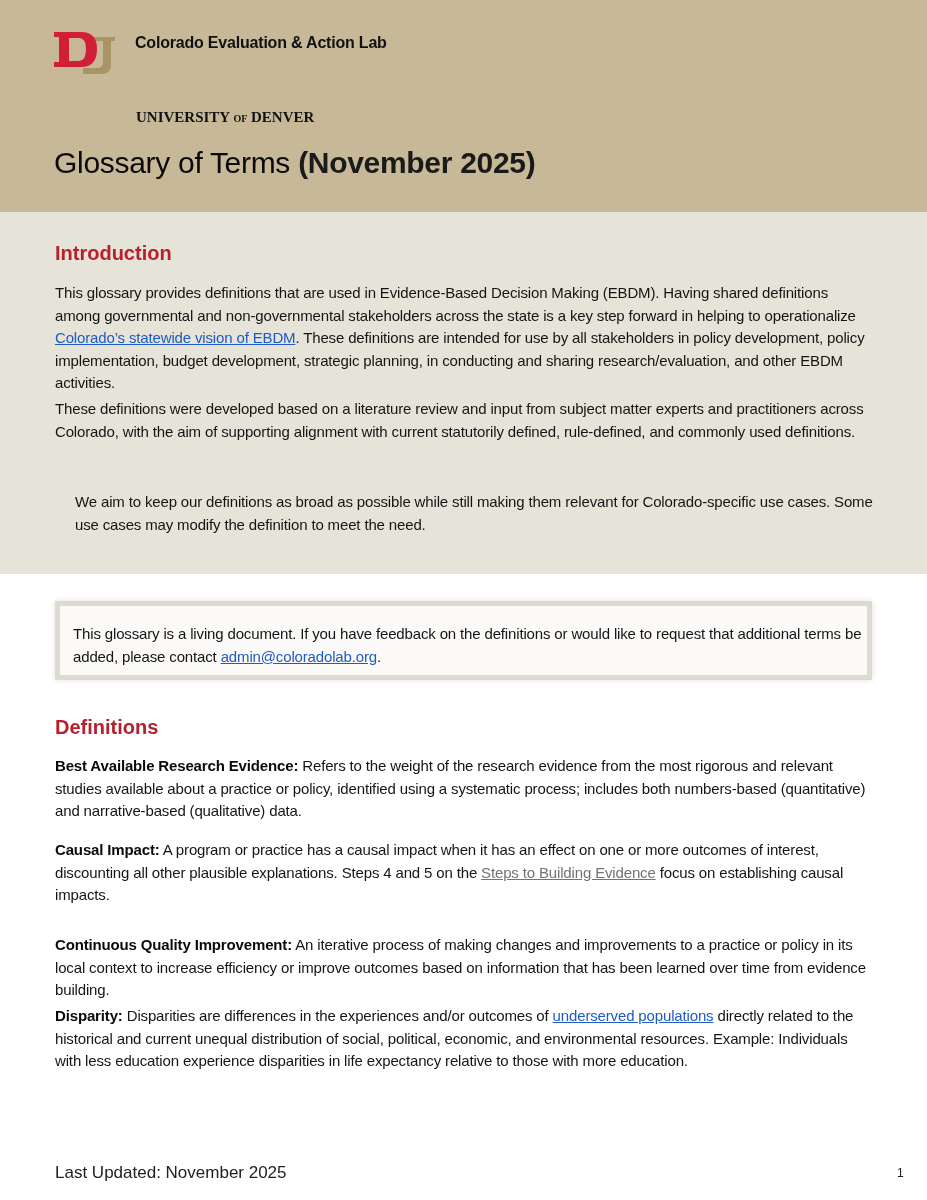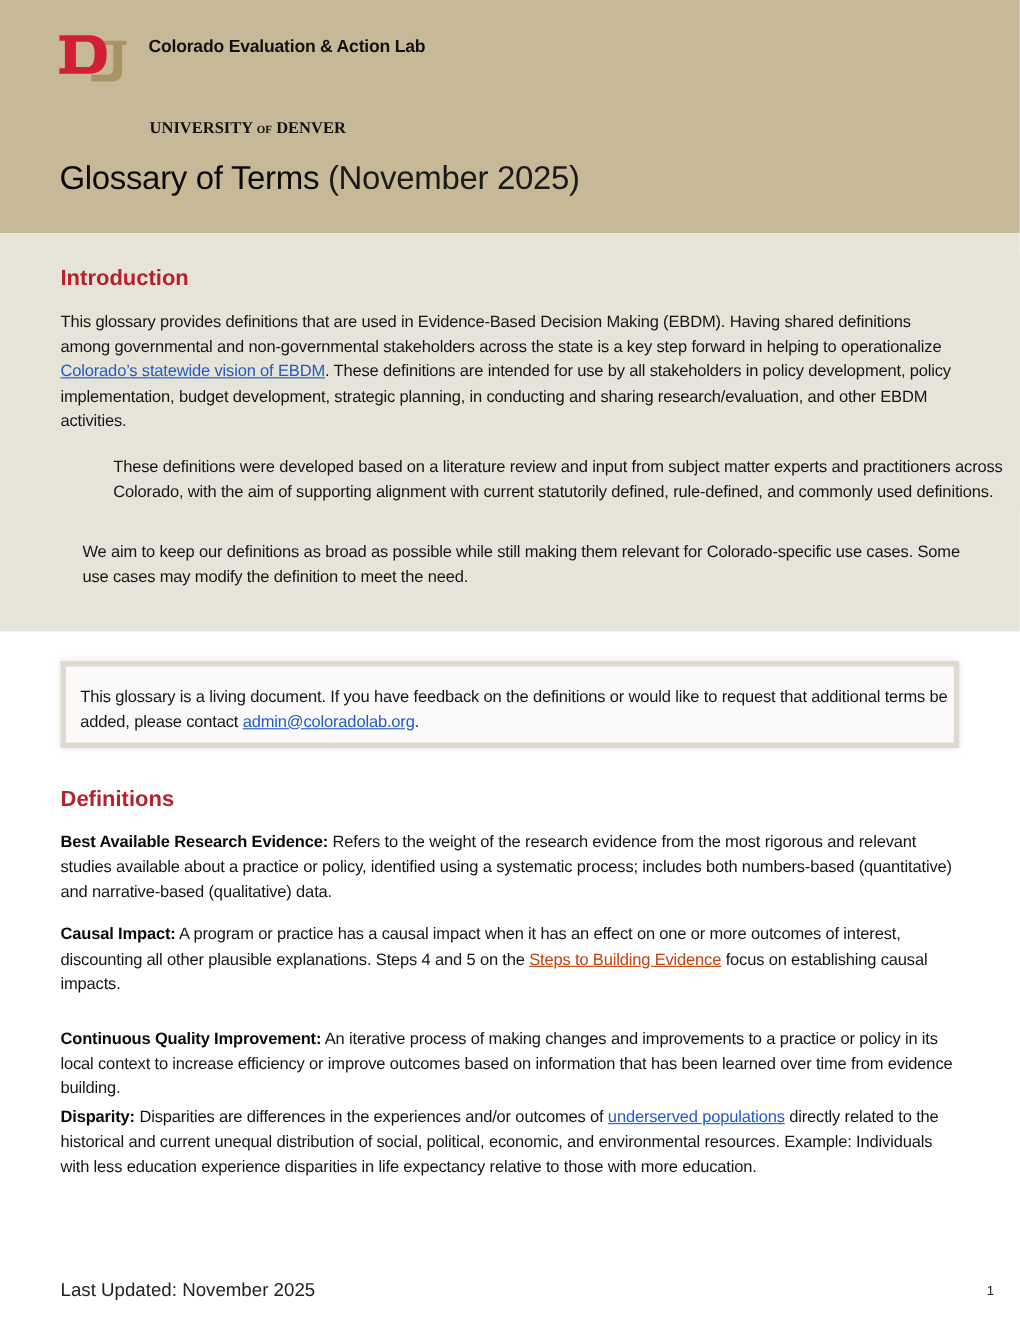--- a/index.html
+++ b/index.html
@@ -23,37 +23,37 @@
   }
   .univ-name .small { font-size: 10px; }
   .title-main {
     position: absolute; left: 54px; top: 107px;
     font-size: 31px; font-weight: bold; color: #0a0a0a; letter-spacing: -0.4px;
   }
   .title-sub {
     position: absolute; left: 54px; top: 146px;
     font-size: 30px; color: #0a0a0a; letter-spacing: -0.3px;
   }
-  .title-sub .light { font-weight: normal; color: #1a1a1a; }
+  .title-sub .light { font-weight: bold; color: #1a1a1a; }
 
   .intro-band {
     position: absolute; left: 0; top: 212px; width: 927px; height: 362px;
     background: #E6E3D8;
   }
   .section-heading {
     position: absolute; left: 55px;
     font-size: 20px; font-weight: bold; color: #B5222D;
   }
   .para {
     position: absolute; left: 55px; width: 820px;
     font-size: 15px; line-height: 22.6px; color: #151515;
     letter-spacing: -0.15px;
   }
   a.link { color: #1F5BC4; text-decoration: underline; }
-  a.link-dark { color: #c2410c; text-decoration: underline; }
+  a.link-dark { color: #737373; text-decoration: underline; }
 
   .callout {
     position: absolute; left: 55px; top: 601px; width: 807px; height: 69px;
     background: #FBFAF8; border: 5px solid #DEDAD0;
     box-shadow: 0 0 6px rgba(0,0,0,0.12);
   }
   .callout .para { left: 13px; top: 17px; width: 790px; }
 
   .def-term { font-weight: bold; color: #0a0a0a; }
 
@@ -86,21 +86,21 @@
     <span>Glossary of Terms</span>
     <span class="light">(November 2025)</span>
   </div>
 </div>
 
 <div class="intro-band"></div>
 <div class="section-heading" style="top:242px;">Introduction</div>
 <div class="para" style="top:282px;">
   <span>This glossary provides definitions that are used in Evidence-Based Decision Making (EBDM). Having shared definitions among governmental and non-governmental stakeholders across the state is a key step forward in helping to operationalize </span><a class="link" href="#">Colorado’s statewide vision of EBDM</a><span>. These definitions are intended for use by all stakeholders in policy development, policy implementation, budget development, strategic planning, in conducting and sharing research/evaluation, and other EBDM activities.</span>
 </div>
-<div class="para" style="top:414px;margin-left:48px;">These definitions were developed based on a literature review and input from subject matter experts and practitioners across Colorado, with the aim of supporting alignment with current statutorily defined, rule-defined, and commonly used definitions.</div>
+<div class="para" style="top:398px;">These definitions were developed based on a literature review and input from subject matter experts and practitioners across Colorado, with the aim of supporting alignment with current statutorily defined, rule-defined, and commonly used definitions.</div>
 <div class="para" style="top:491px;margin-left:20px;">We aim to keep our definitions as broad as possible while still making them relevant for Colorado-specific use cases. Some use cases may modify the definition to meet the need.</div>
 
 <div class="callout">
   <div class="para">
     <span>This glossary is a living document. If you have feedback on the definitions or would like to request that additional terms be added, please contact </span><a class="link" href="#">admin@coloradolab.org</a><span>.</span>
   </div>
 </div>
 
 <div class="section-heading" style="top:716px;">Definitions</div>
 

